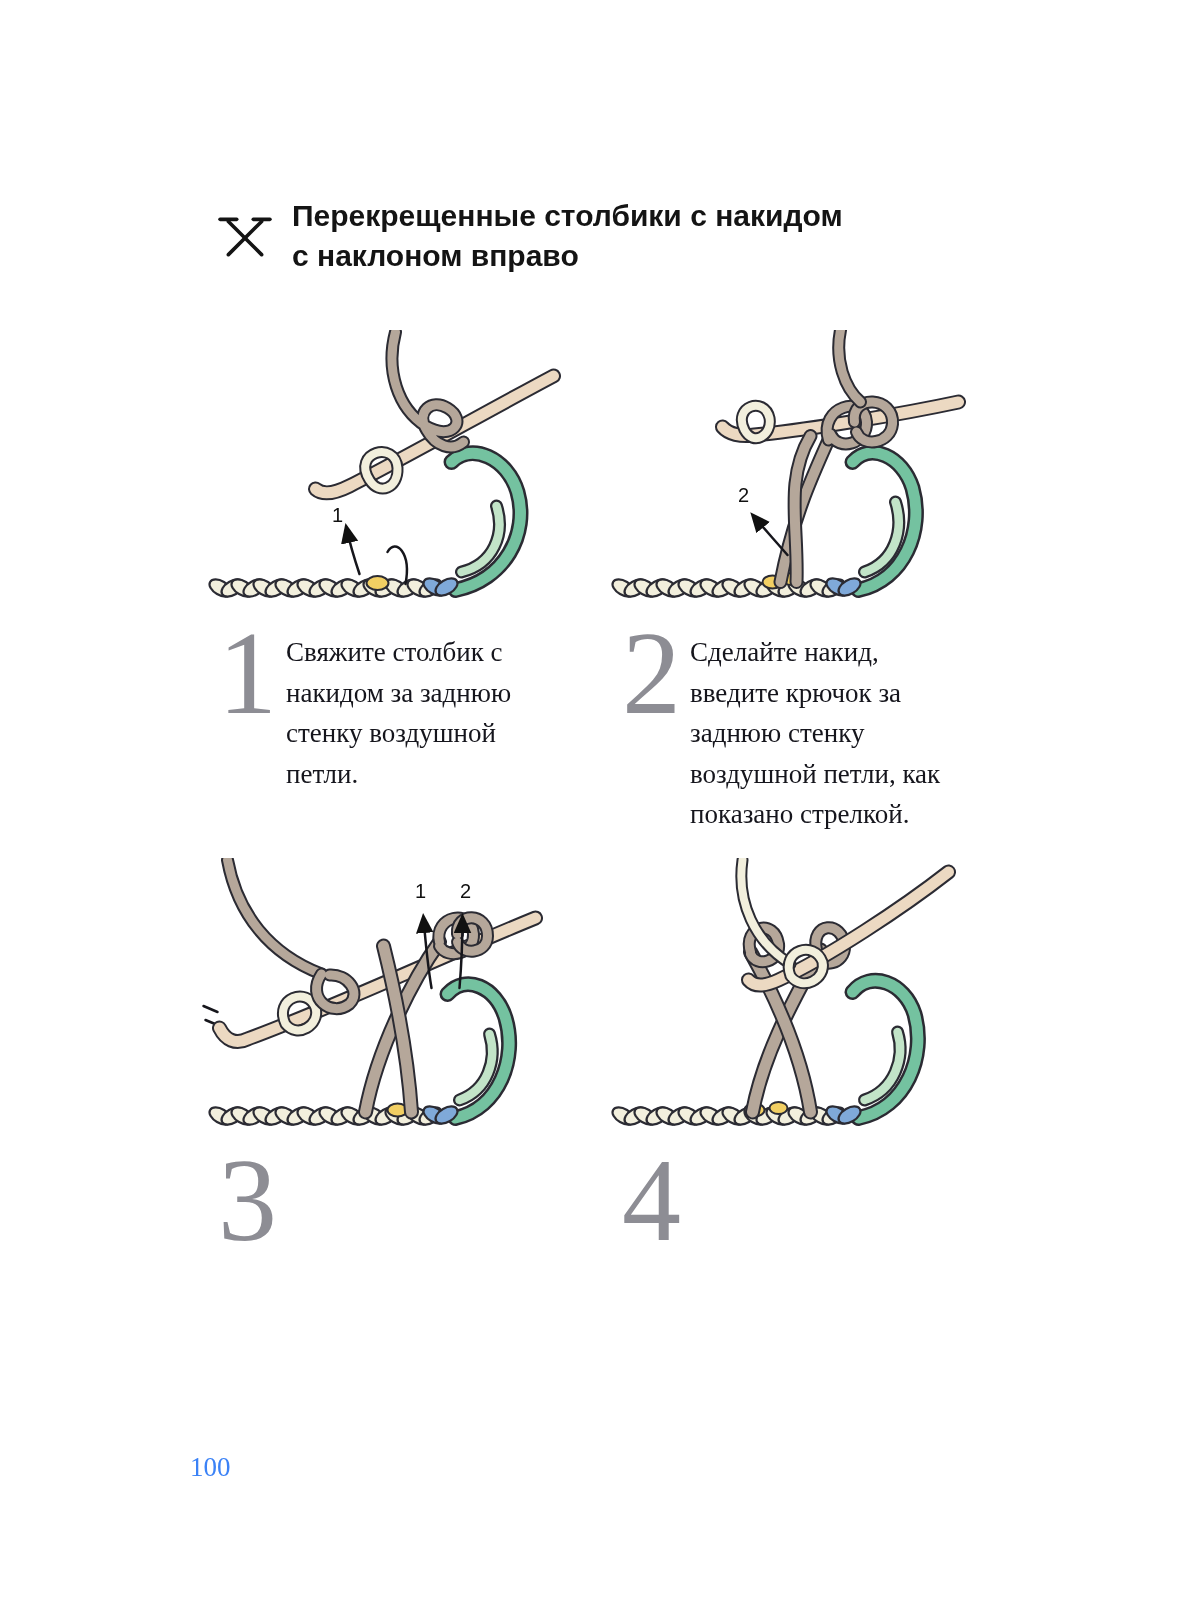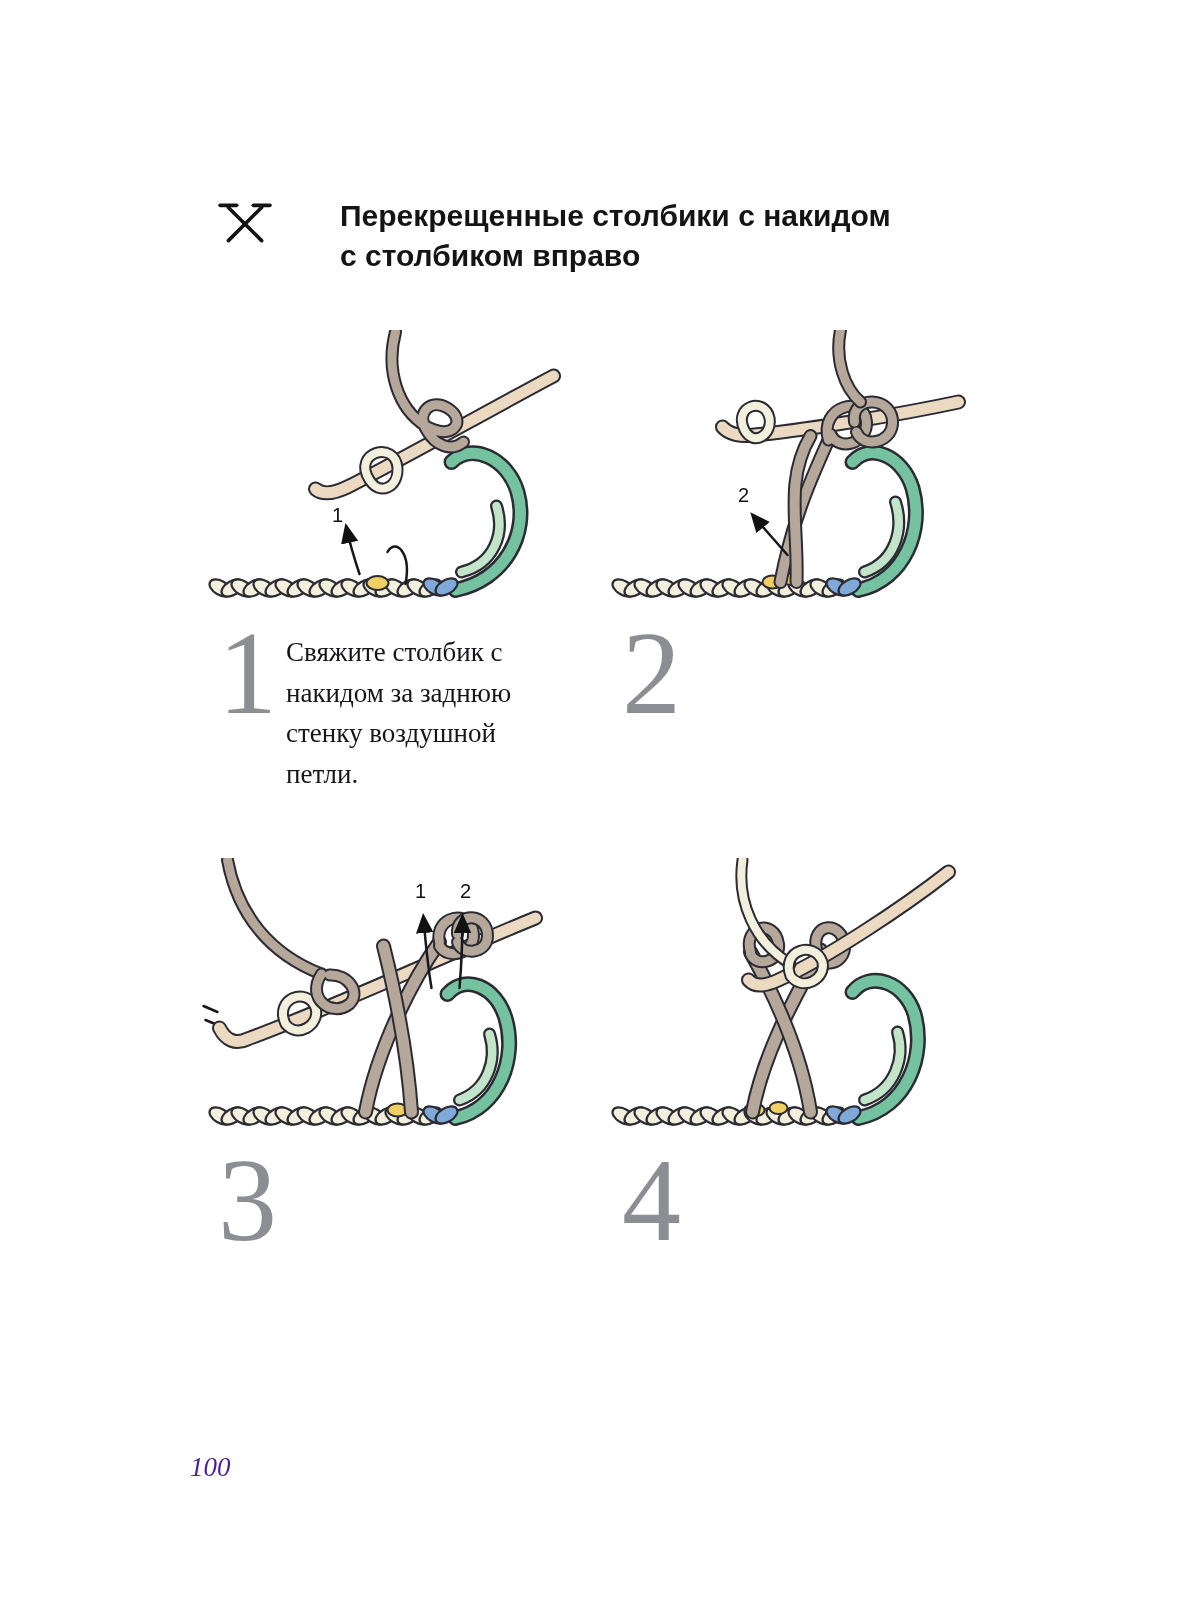--- a/index.html
+++ b/index.html
@@ -1,27 +1,27 @@
 <!DOCTYPE html>
 <html><head>
 <meta charset="utf-8">
 <style>
   html,body{margin:0;padding:0;background:#ffffff;}
   .page{position:relative;width:1181px;height:1614px;background:#ffffff;overflow:hidden;
         font-family:"Liberation Serif",serif;color:#15151c;}
-  .header{position:absolute;left:218px;top:196px;display:flex;align-items:flex-start;gap:48px;}
+  .header{position:absolute;left:218px;top:196px;display:flex;align-items:center;}
   .hicon{width:54px;height:50px;margin-right:20px;margin-top:2px;flex:0 0 auto;}
   .title{font-family:"Liberation Sans",sans-serif;font-weight:bold;font-size:30px;
          line-height:1.32;color:#141414;}
   .illus{position:absolute;width:385px;height:300px;}
   .step{position:absolute;display:flex;align-items:flex-start;}
   .step-num{width:64px;flex:0 0 auto;font-family:"Liberation Serif",serif;font-size:118px;
             line-height:0.78;color:#8d8d94;margin-right:4px;}
   .step-text{width:272px;font-size:27px;line-height:1.5;padding-top:4px;}
-  .pagenum{position:absolute;left:190px;top:1452px;font-size:27px;color:#4c1d95;font-style:italic;}
+  .pagenum{position:absolute;left:190px;top:1452px;font-size:27px;color:#3b82f6;}
   
   .od{stroke:#2b2b33;fill:none;stroke-linecap:round;stroke-linejoin:round;}
   .c-yarn{stroke:#b5a79a;fill:none;stroke-linecap:round;stroke-linejoin:round;}
   .c-cream{stroke:#f2efdd;fill:none;stroke-linecap:round;}
   .c-hook{stroke:#ecd9c2;fill:none;stroke-linecap:round;}
   .c-teal{stroke:#74c2a0;fill:none;stroke-linecap:round;}
   .c-lg{stroke:#c2e4c8;fill:none;stroke-linecap:round;}
   .lf{fill:#f2efdd;stroke:#2b2b33;stroke-width:2.2;}
   .lb{fill:#7fa9d9;stroke:#2b2b33;stroke-width:2.2;}
   .ly{fill:#f2cf63;stroke:#2b2b33;stroke-width:2;}
@@ -60,21 +60,21 @@
 
   <div class="header">
     <svg class="hicon" viewBox="0 0 52 46">
       <path class="hk" d="M10,8 L42,40"></path>
       <path class="hk" d="M42,8 L10,40"></path>
       <path class="hk" d="M2,6 L18,6"></path>
       <path class="hk" d="M34,6 L50,6"></path>
     </svg>
     <div class="title">
       <span>Перекрещенные столбики с накидом</span><br>
-      <span>с столбиком вправо</span>
+      <span>с наклоном вправо</span>
     </div>
   </div>
 
   <svg class="illus" style="left:197px;top:330px" viewBox="0 0 380 300">
     <path class="od" stroke-width="16" d="M256,260 C305,250 330,204 318,162 C308,128 272,112 252,132"></path>
     <path class="c-teal" stroke-width="11" d="M256,260 C305,250 330,204 318,162 C308,128 272,112 252,132"></path>
     <path class="od" stroke-width="13" d="M262,242 C294,234 306,204 297,176"></path>
     <path class="c-lg" stroke-width="8.5" d="M262,242 C294,234 306,204 297,176"></path>
     <use href="#chainrow" y="258" class="lf"></use>
     <use href="#clink" x="228" y="257" class="lb"></use>
@@ -174,20 +174,21 @@
     <path class="c-cream" stroke-width="8" d="M188,118 C178,92 212,82 220,104 C224,121 200,134 188,118"></path>
   </svg>
 
   <div class="step" style="left:218px;top:628px">
     <div class="step-num">1</div>
     <div class="step-text">Свяжите столбик с накидом за заднюю стенку воздушной петли.</div>
   </div>
 
   <div class="step" style="left:622px;top:628px">
     <div class="step-num">2</div>
+    <div class="step-text">Сделайте накид, введите крючок за заднюю стенку воздушной петли, как показано стрелкой.</div>
   </div>
 
   <div class="step" style="left:218px;top:1155px">
     <div class="step-num">3</div>
   </div>
 
   <div class="step" style="left:622px;top:1155px">
     <div class="step-num">4</div>
   </div>
 

